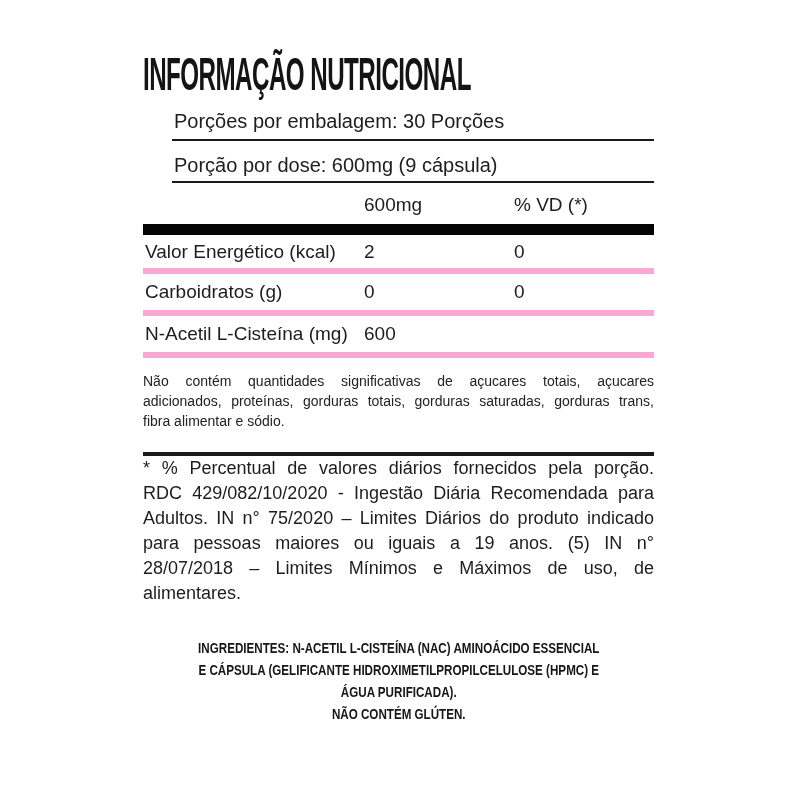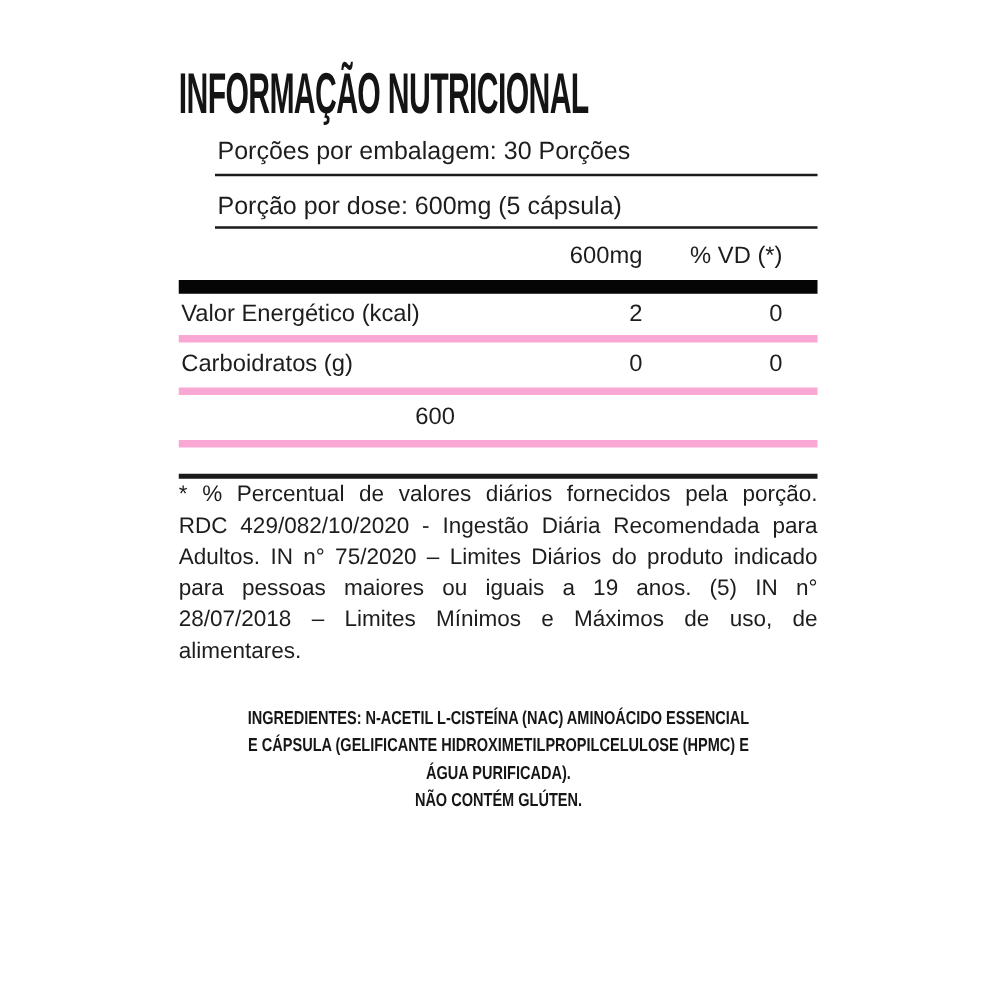--- a/index.html
+++ b/index.html
@@ -43,21 +43,21 @@
   .t-grid {
     display: grid;
     grid-template-columns: 221px 150px 112px 1fr;
     align-items: center;
   }
   .header-row {
     padding: 10px 0 8px 0;
     font-size: 19px;
     line-height: 23px;
   }
-  .cell-center { text-align: right; }
+  .cell-center { text-align: left; }
   .divider-bar {
     height: 11px;
     background: #050505;
   }
   .t-row {
     border-bottom: 6px solid #f9a8d4;
     font-size: 19px;
   }
   .t-row.first { height: 33px; }
   .t-row.std   { height: 36px; }
@@ -103,21 +103,21 @@
 </style>
 </head>
 <body>
 
 <div class="sheet">
 
   <h1 class="title">INFORMAÇÃO NUTRICIONAL</h1>
 
   <div class="rule-row servings-row">Porções por embalagem: 30 Porções</div>
 
-  <div class="rule-row dose-row">Porção por dose: 600mg (5 cápsula)</div>
+  <div class="rule-row dose-row">Porção por dose: 600mg (9 cápsula)</div>
 
   <div>
 
     <div class="t-grid header-row">
       <div></div>
       <div class="cell-center">600mg</div>
       <div class="cell-center">% VD (*)</div>
       <div></div>
     </div>
 
@@ -131,27 +131,33 @@
     </div>
 
     <div class="t-grid t-row std">
       <div class="name">Carboidratos (g)</div>
       <div class="cell-center">0</div>
       <div class="cell-center">0</div>
       <div></div>
     </div>
 
     <div class="t-grid t-row std">
+      <div class="name">N-Acetil L-Cisteína (mg)</div>
       <div class="cell-center">600</div>
       <div class="cell-center"></div>
       <div></div>
     </div>
 
   </div>
 
+  <div class="note-small">
+    <div class="jline">Não contém quantidades significativas de açucares totais, açucares</div>
+    <div class="jline">adicionados, proteínas, gorduras totais, gorduras saturadas, gorduras trans,</div>
+    <div class="jline jline-end">fibra alimentar e sódio.</div>
+  </div>
 
   <div class="heavy-rule"></div>
 
   <div class="note-large">
     <div class="jline">* % Percentual de valores diários fornecidos pela porção.</div>
     <div class="jline">RDC 429/082/10/2020 - Ingestão Diária Recomendada para</div>
     <div class="jline">Adultos. IN n° 75/2020 – Limites Diários do produto indicado</div>
     <div class="jline">para pessoas maiores ou iguais a 19 anos. (5) IN n°</div>
     <div class="jline">28/07/2018 – Limites Mínimos e Máximos de uso, de</div>
     <div class="jline jline-end">alimentares.</div>

